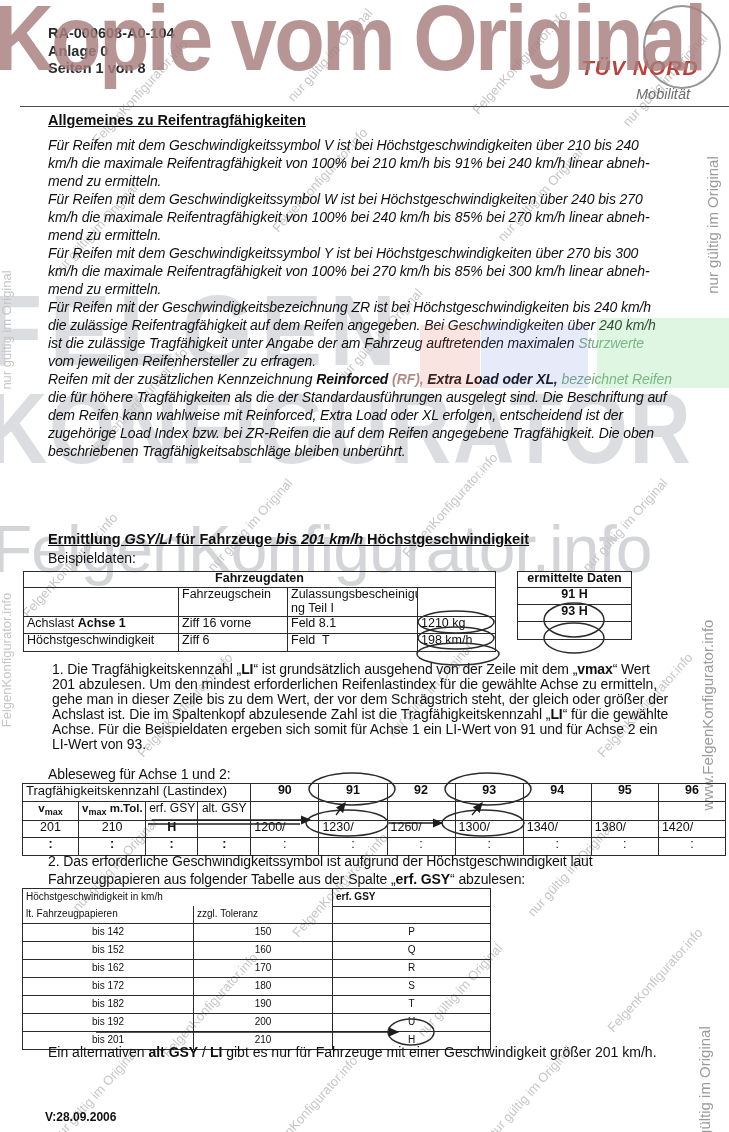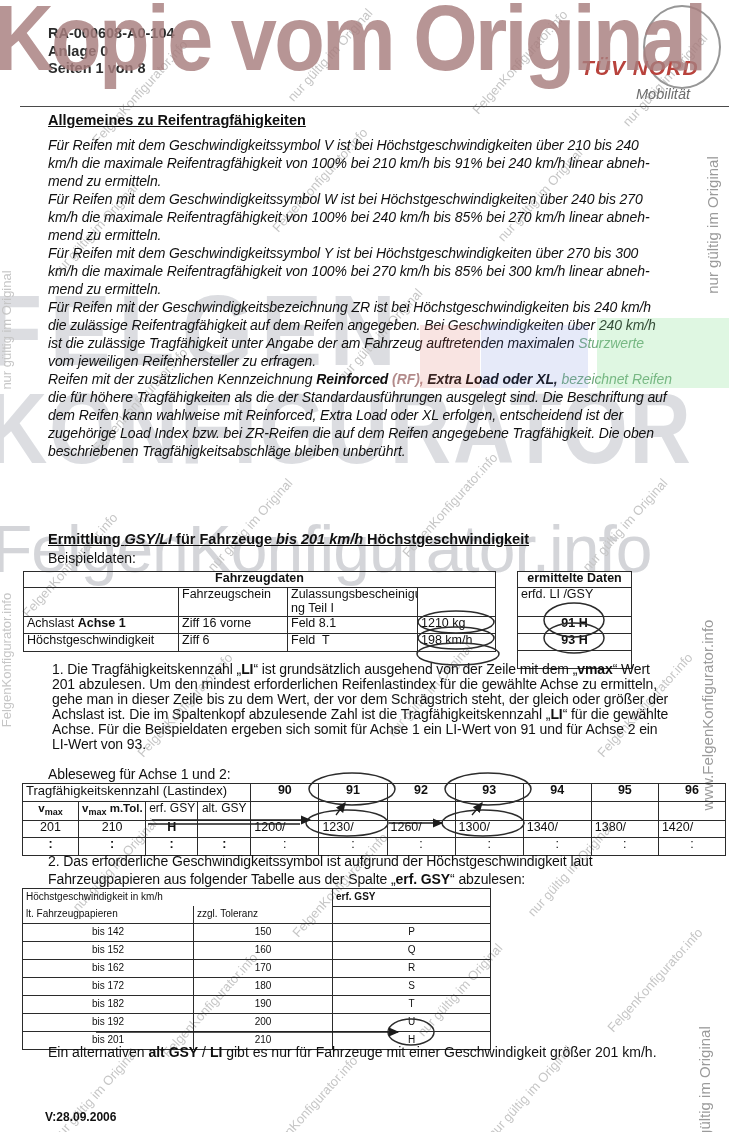--- a/index.html
+++ b/index.html
@@ -162,23 +162,20 @@
 
   <table style="left:517px;top:571px;width:114px;">
     <colgroup>
         <col style="width:114px">
       </colgroup>
     <tbody>
         <tr>
           <td class="b ctr" style="height:15px">ermittelte Daten</td>
         </tr>
     <tr>
-          <td style="height:28px">erfd. LI /GSY</td>
-        </tr>
-    <tr>
           <td class="b ctr" style="height:16px">91 H</td>
         </tr>
     <tr>
           <td class="b ctr" style="height:16px">93 H</td>
         </tr>
     <tr>
           <td style="height:17px"></td>
         </tr>
   </tbody>
     </table>

